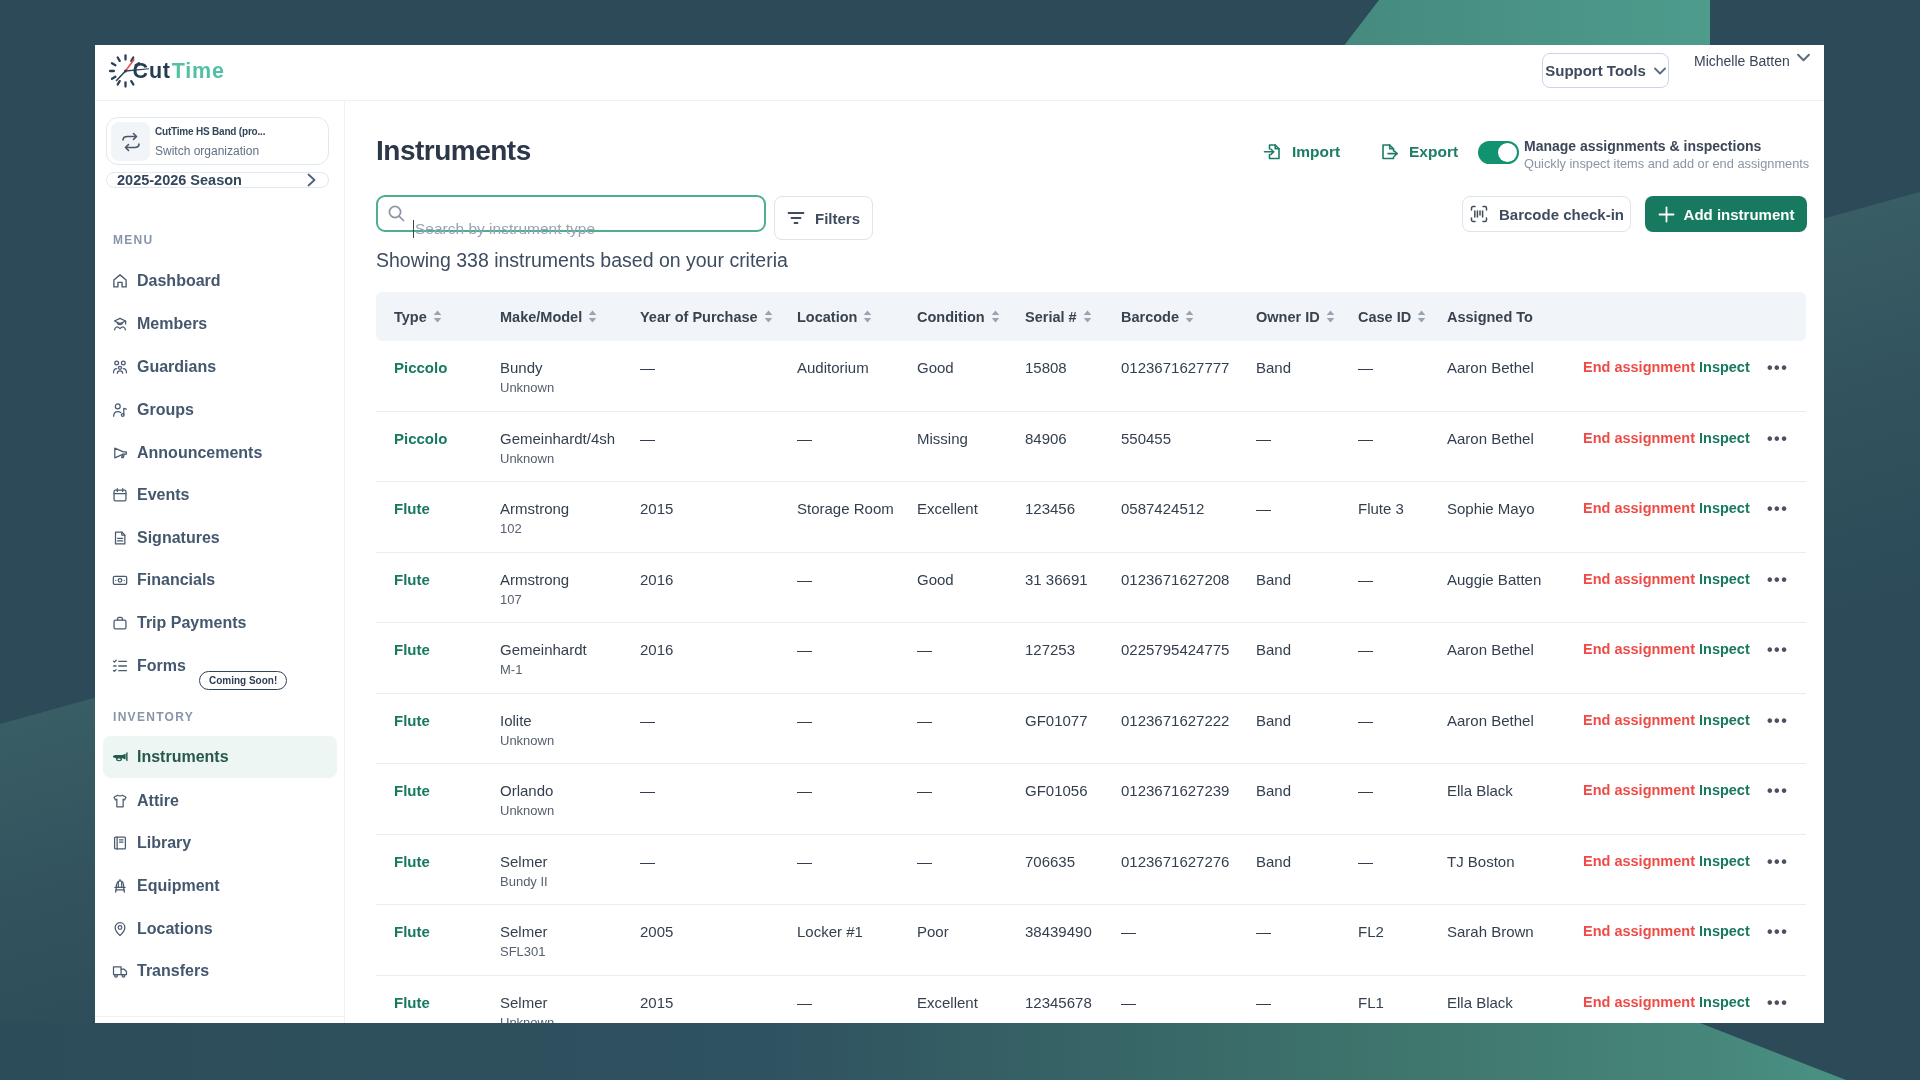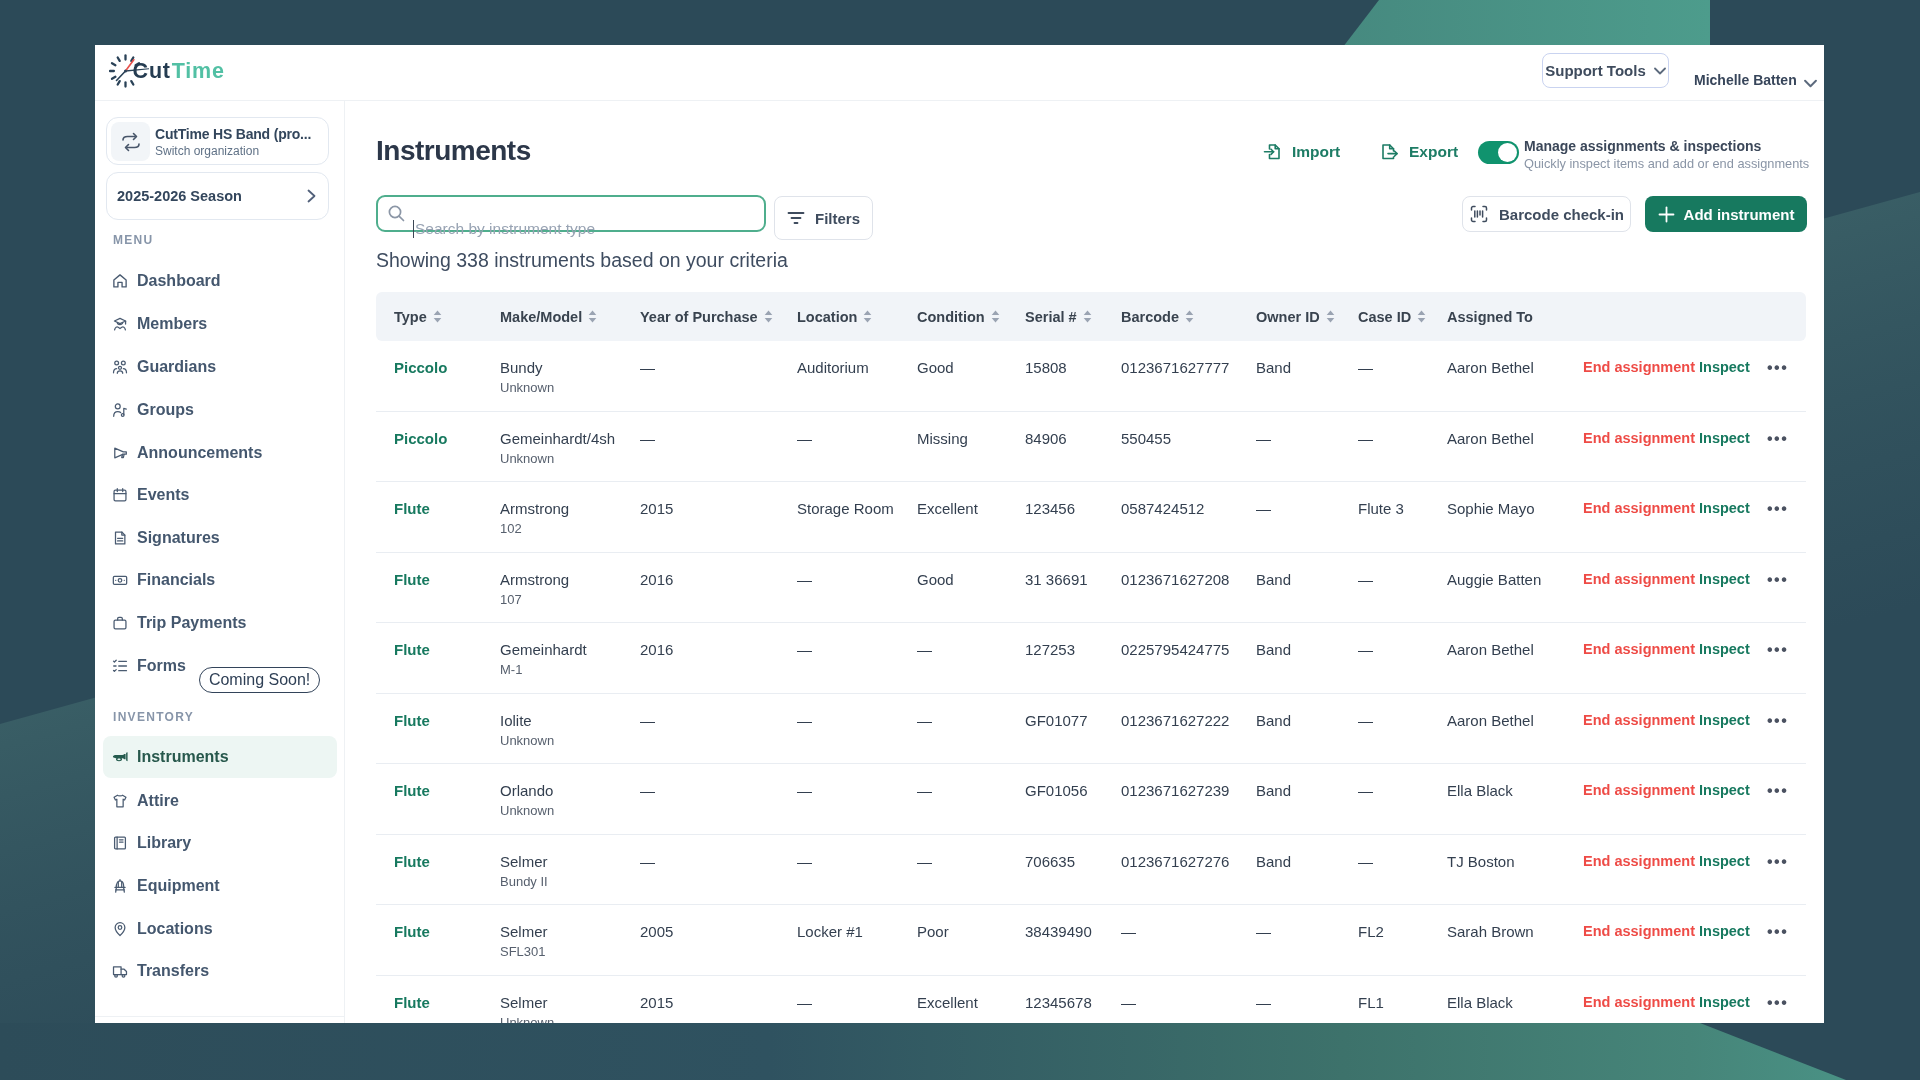--- a/index.html
+++ b/index.html
@@ -7,35 +7,35 @@
   body { background:#2c4a58; position:relative; }
   .bg { position:absolute; left:0; top:0; }
   .card { position:absolute; left:95px; top:45px; width:1729px; height:978px; background:#fff; overflow:hidden;padding-left:36px; }
   .topbar { position:absolute; left:0; top:0; width:100%; height:56px; border-bottom:1px solid #eef1f4; }
   .sidebar { position:absolute; left:0; top:56px; width:250px; height:922px; border-right:1px solid #eef1f4; }
   .main { position:absolute; left:250px; top:56px; width:1478px; height:922px; }
 
   
   .logo { position:absolute; left:14px; top:6px; }
   .support-btn { position:absolute; left:1447px; top:8px; width:127px; height:35px; border:1px solid #c9d3f0; border-radius:8px; display:flex; align-items:center; justify-content:center; gap:8px; color:#3e4b5d; font-size:15px; font-weight:bold; }
-  .user { position:absolute; left:1599px; top:8px; height:35px; display:flex; align-items:flex-end; gap:7px; color:#37455a; font-size:14px; font-weight:bold; white-space:nowrap; }
+  .user { position:absolute; left:1599px; top:8px; height:35px; display:flex; align-items:flex-start; gap:7px; color:#37455a; font-size:14px; font-weight:normal; white-space:nowrap; }
 
   
   .orgcard { position:absolute; left:11px; top:16px; width:223px; height:48px; border:1px solid #e2e8f0; border-radius:12px; }
   .orgicon { position:absolute; left:4px; top:4px; width:39px; height:39px; background:#f2f5f8; border-radius:8px; display:flex; align-items:center; justify-content:center; }
-  .orgname { position:absolute; left:48px; top:8px; font-size:14px; font-weight:bold; color:#33465c; letter-spacing:-0.2px; white-space:nowrap; }
+  .orgname { position:absolute; left:48px; top:8px; font-size:10px; font-weight:bold; color:#33465c; letter-spacing:-0.2px; white-space:nowrap; }
   .orgsub { position:absolute; left:48px; top:26px; font-size:12px; color:#5f7186; white-space:nowrap; }
-  .season { position:absolute; left:11px; top:71px; width:223px; height:48px; border:1px solid #e2e8f0; border-radius:12px; display:flex; align-items:center; }
+  .season { position:absolute; left:11px; top:71px; width:223px; height:16px; border:1px solid #e2e8f0; border-radius:12px; display:flex; align-items:center; }
   .season span { margin-left:10px; font-size:14.5px; font-weight:bold; color:#33465c; }
   .season svg { position:absolute; right:12px; }
   .sec-label { position:absolute; left:18px; font-size:12px; font-weight:bold; letter-spacing:1.3px; color:#8795a9; }
   .mi { position:absolute; left:8px; width:234px; height:42px; display:flex; align-items:center; border-radius:8px; color:#44576e; font-size:16px; font-weight:bold; white-space:nowrap; }
   .mi svg { width:18px; height:18px; margin-left:8px; margin-right:8px; flex:0 0 auto; }
   .mi.active { background:#edf6f3; color:#27584c; }
-  .pill { margin-left:13px; border:1.5px solid #33445a; border-radius:13px; font-size:16px; font-weight:normal; color:#2e3f55; padding:3px 9px;margin-top:28px; }
+  .pill { margin-left:13px; border:1.5px solid #33445a; border-radius:13px; font-size:10px; font-weight:bold; color:#2e3f55; padding:3px 9px;margin-top:28px; }
   .sb-foot { position:absolute; left:0px; top:915px; width:249px; border-top:1px solid #eef1f4; }
 
   
   .title { position:absolute; left:31px; top:34px; font-size:28px; font-weight:bold; letter-spacing:-0.5px; color:#2c3749; }
   .glink { position:absolute; top:40px; display:flex; align-items:center; gap:9px; color:#1d7c65; font-size:15.5px; font-weight:bold; }
   .toggle { position:absolute; left:1133px; top:40px; width:41px; height:23px; background:#10936e; border-radius:12px; }
   .toggle .knob { position:absolute; right:2px; top:2px; width:19px; height:19px; background:#fff; border-radius:50%; }
   .tog-t1 { position:absolute; left:1179px; top:37px; font-size:14px; font-weight:bold; color:#3b4759; white-space:nowrap; }
   .tog-t2 { position:absolute; left:1179px; top:55px; font-size:12.8px; color:#8a95a6; white-space:nowrap; }
   .search { position:absolute; left:31px; top:94px; width:390px; height:37px; border:2px solid #4fae8d; border-radius:9px; display:flex; align-items:center; }

